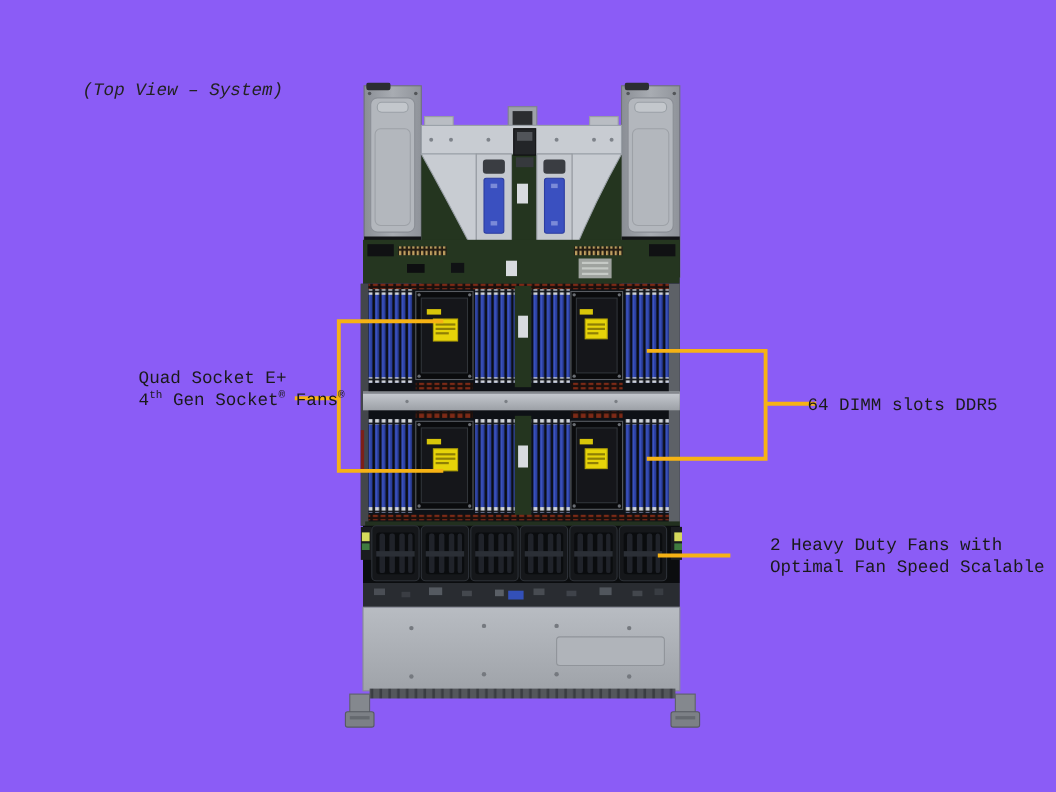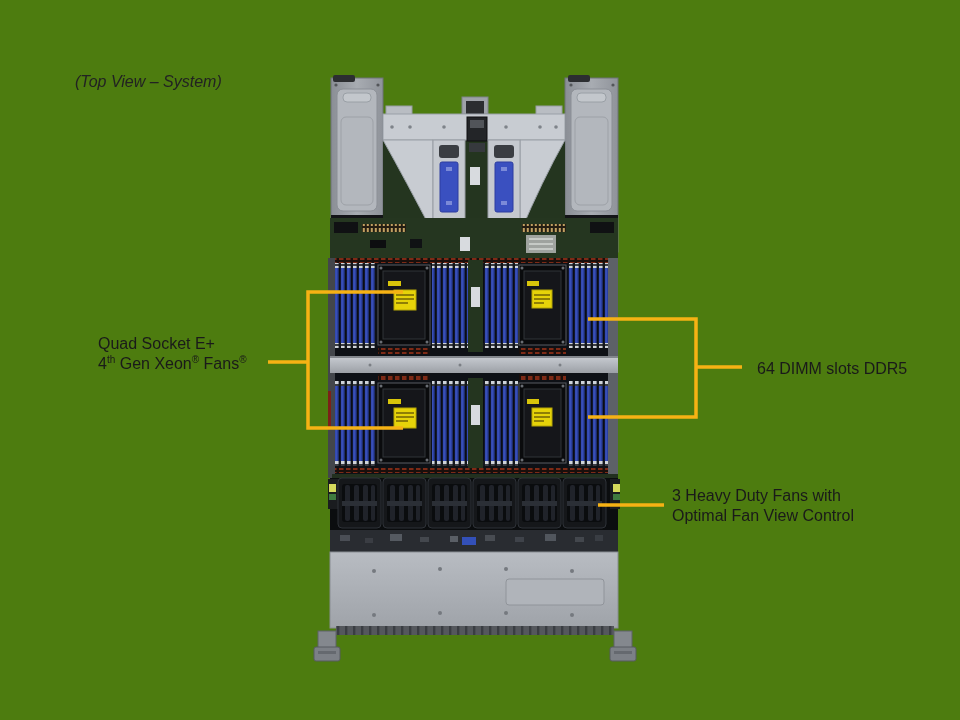--- a/index.html
+++ b/index.html
@@ -1,22 +1,22 @@
 <!DOCTYPE html>
 <html><head>
 <meta charset="utf-8">
 <style>
   html,body{margin:0;padding:0;background:#ffffff;}
-  .page{position:relative;width:960px;height:720px;background:#4d7c0f;overflow:hidden;
-        font-family:Liberation Sans, sans-serif;color:#1c1c1c;}
+  .page{position:relative;width:960px;height:720px;background:#8b5cf6;overflow:hidden;
+        font-family:Liberation Mono, monospace;color:#1c1c1c;}
   .caption{position:absolute;left:75px;top:73px;font-size:16px;font-style:italic;color:#222;}
-  .label{position:absolute;font-size:16px;line-height:20px;color:#1a1a1a;white-space:nowrap;}
+  .label{position:absolute;font-size:16px;line-height:20px;color:#1a1a1a;white-space:nowrap;margin-left:28px;}
   .label sup{font-size:10px;line-height:0;}
   .label-processors{left:98px;top:334px;}
-  .label-dimm{left:757px;top:359px;}
+  .label-dimm{left:706px;top:359px;}
   .label-fans{left:672px;top:486px;}
   .server-illustration{position:absolute;left:310px;top:75px;width:330px;height:590px;}
   .callout-overlay{position:absolute;left:0;top:0;width:960px;height:720px;pointer-events:none;}
 </style>
 </head>
 <body>
 
 <div class="page">
 
   <div class="caption">(Top View – System)</div>
@@ -365,23 +365,23 @@
   </div>
 
   <svg class="callout-overlay" width="960" height="720" viewBox="0 0 960 720">
     <path class="callout-path" d="M403 292 H308 V428 H403 M308 362 H268" fill="none" stroke="#F6B214" stroke-width="3.5"></path>
     <path class="callout-path" d="M588 319 H696 V417 H588 M696 367 H742" fill="none" stroke="#F6B214" stroke-width="3.5"></path>
     <path class="callout-path" d="M598 505 H664" fill="none" stroke="#F6B214" stroke-width="3.5"></path>
   </svg>
 
   <div class="label label-processors">
     <div>Quad Socket E+</div>
-    <div><span>4</span><sup>th</sup><span> Gen Xeon</span><sup>®</sup><span> Fans</span><sup>®</sup></div>
+    <div><span>4</span><sup>th</sup><span> Gen Socket</span><sup>®</sup><span> Fans</span><sup>®</sup></div>
   </div>
 
   <div class="label label-dimm">64 DIMM slots DDR5</div>
 
   <div class="label label-fans">
-    <div>3 Heavy Duty Fans with</div>
-    <div>Optimal Fan View Control</div>
+    <div>2 Heavy Duty Fans with</div>
+    <div>Optimal Fan Speed Scalable</div>
   </div>
 
 </div>
 
 </body></html>

